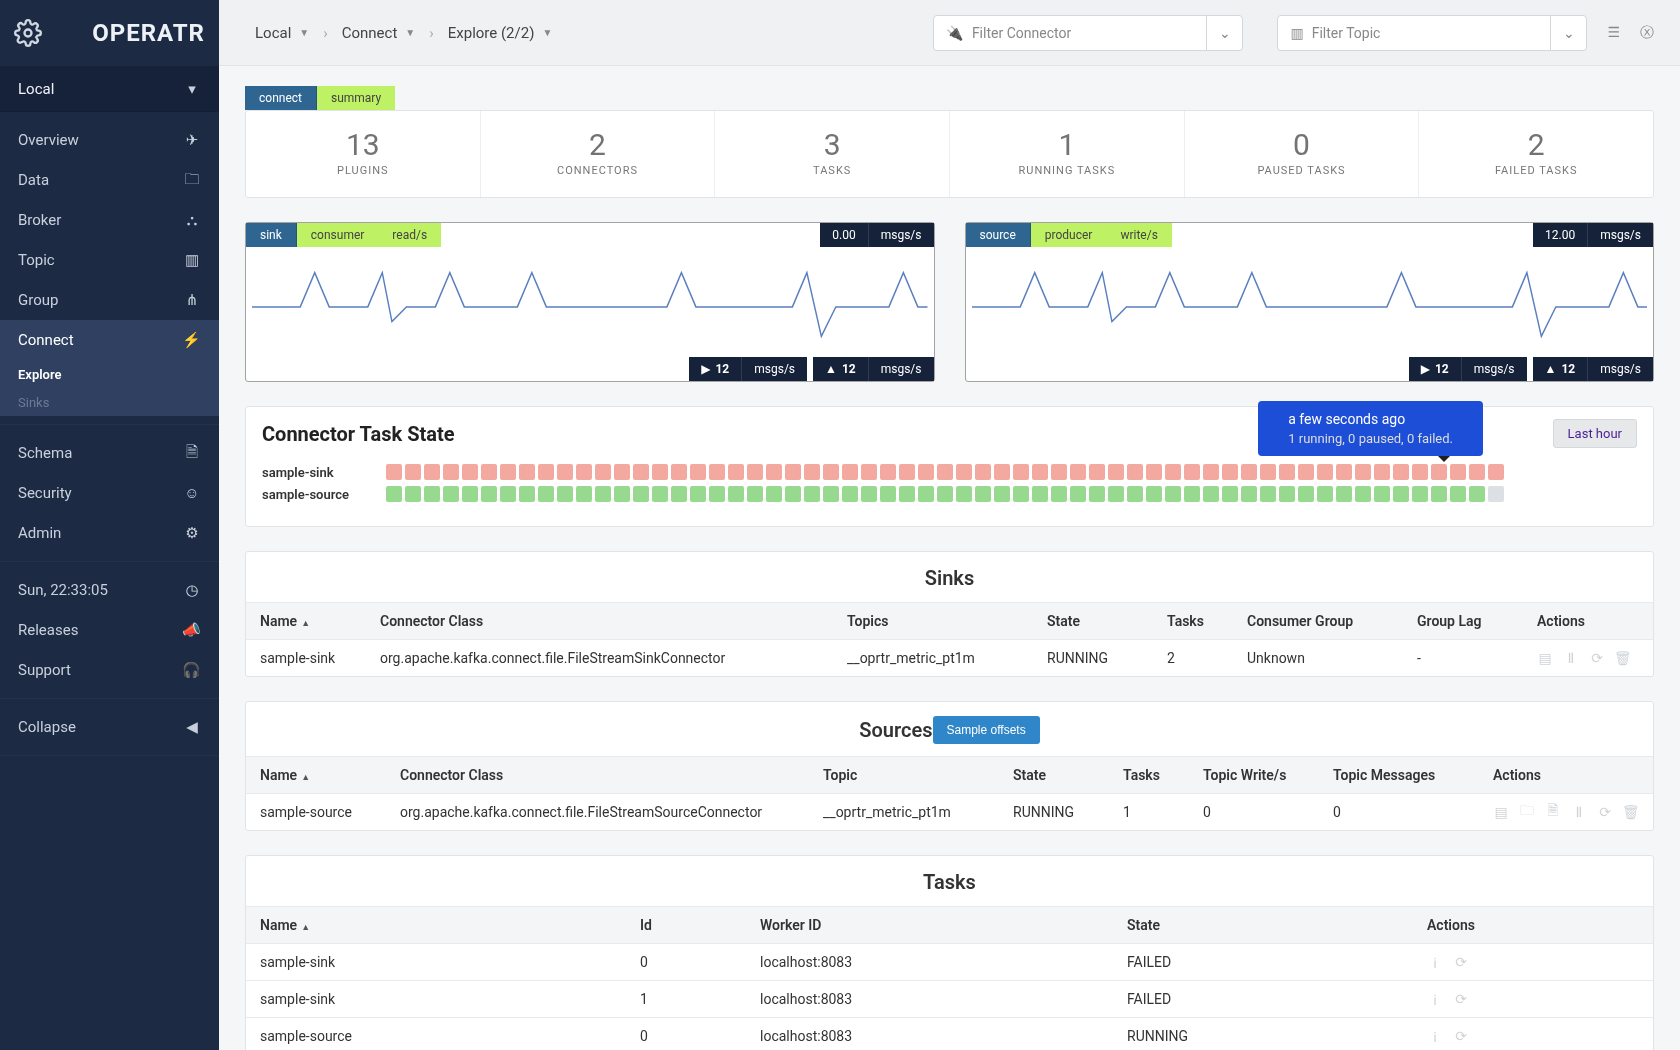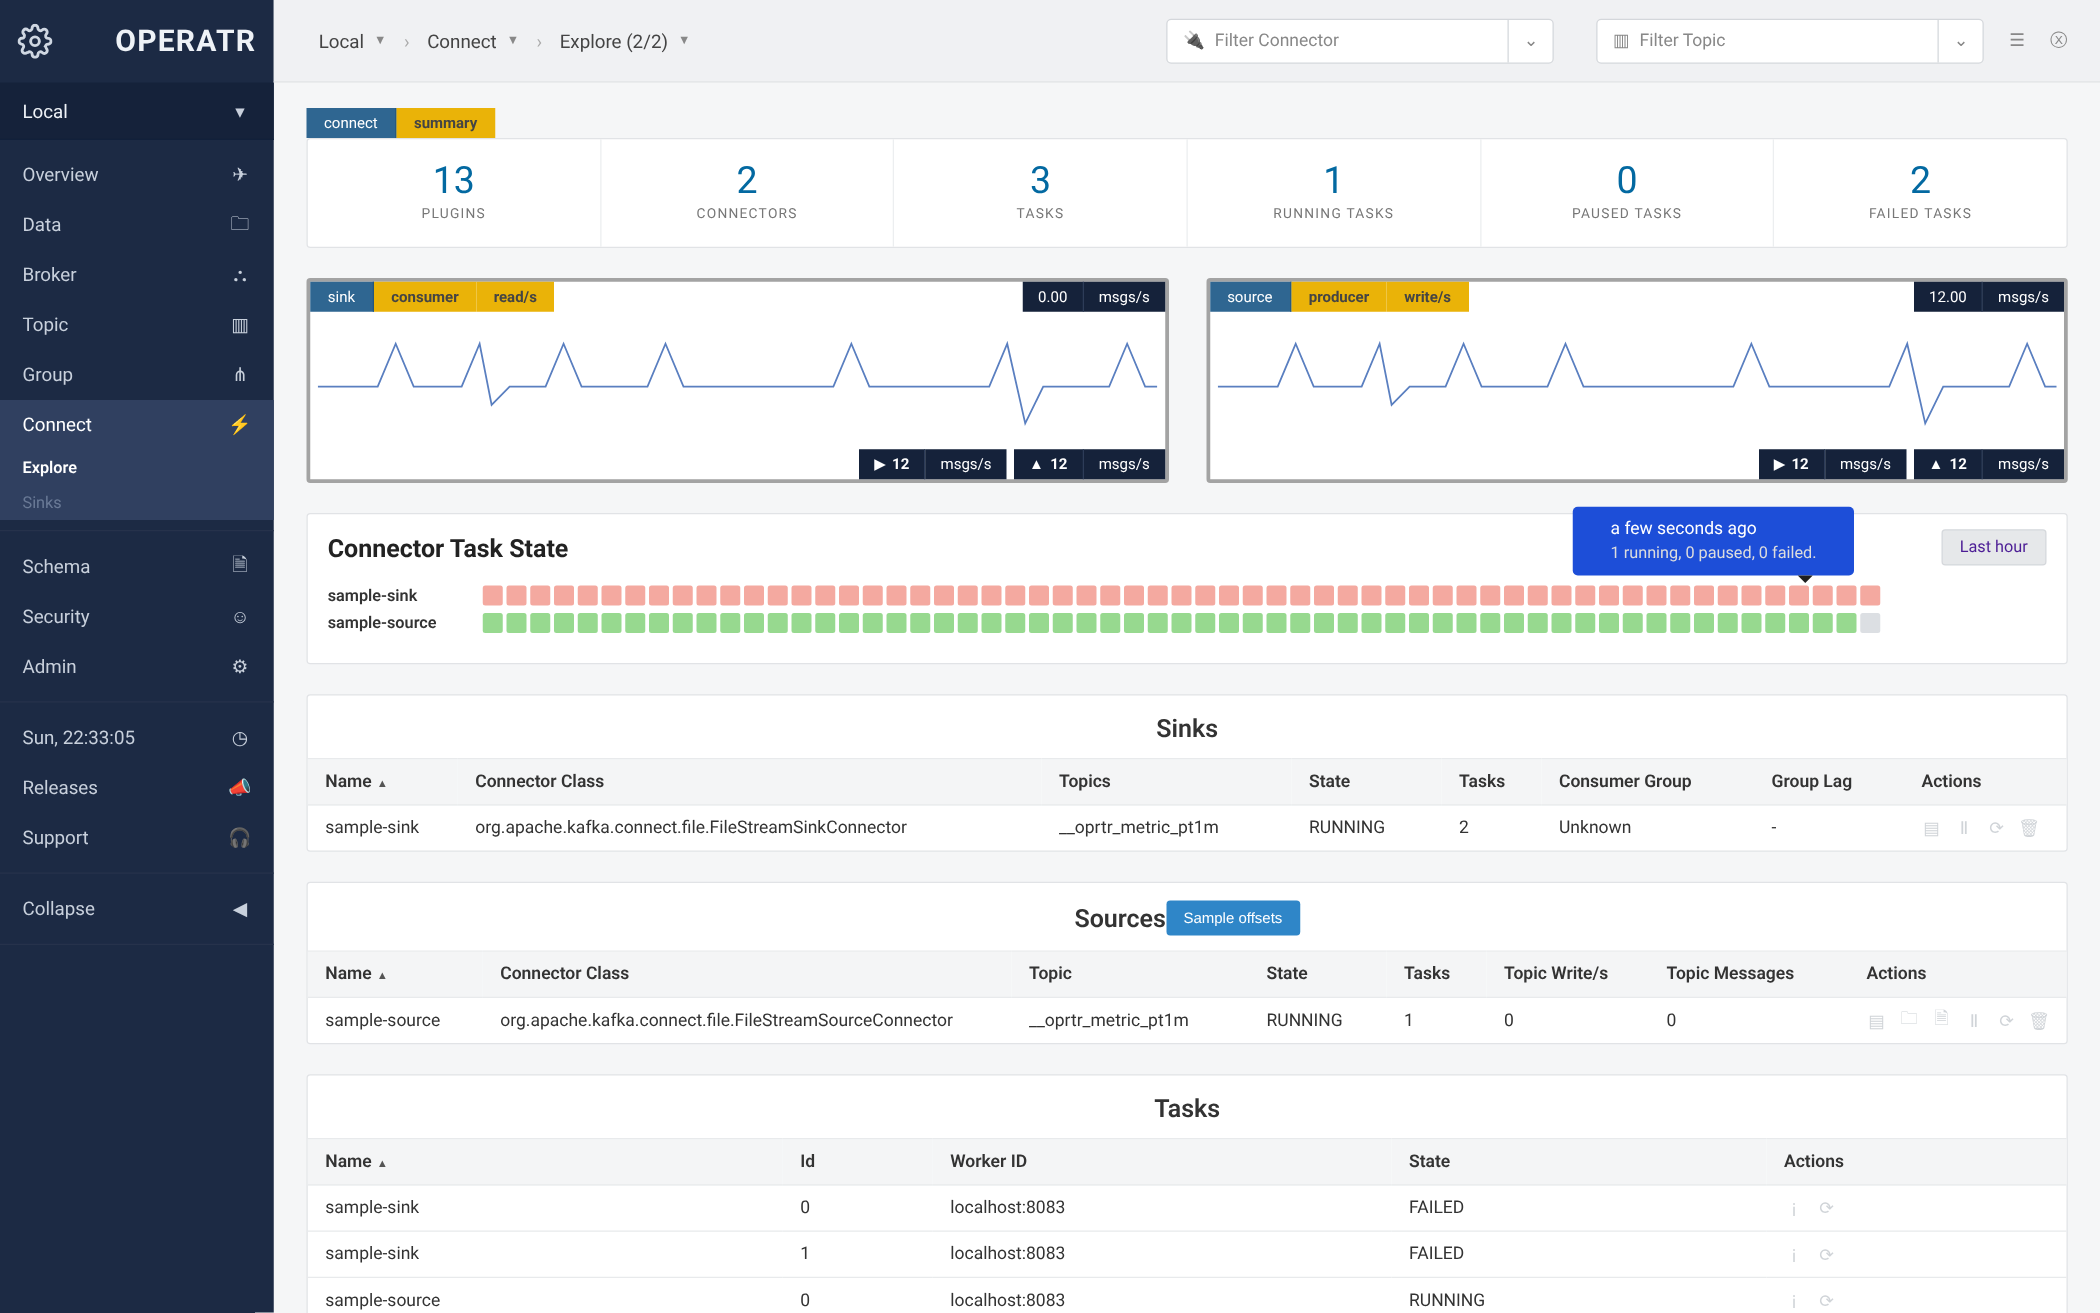--- a/index.html
+++ b/index.html
@@ -30,31 +30,31 @@
   .filter .dd { width: 36px; border-left: 1px solid #d4d7db; height: 100%; display: flex; align-items: center; justify-content: center; color: #888; }
   .filter.wide { width: 310px; }
   .top-actions { margin-left: 20px; display: flex; gap: 20px; color: #888; }
 
   .content { flex: 1; overflow-y: auto; padding: 20px 26px 40px; }
 
   
   .card { background: #fff; border: 1px solid #e1e3e6; border-radius: 3px; }
   .tab-strip { display: flex; }
   .tab-chip { background: #2f6691; color: #fff; padding: 5px 14px; font-size: 12px; border-right: 1px solid #24567d; cursor: pointer; }
-  .tab-chip.inactive { background: #eab308; color: #444; border-right: none; font-weight: bold; }
+  .tab-chip.inactive { background: #bef264; color: #444; border-right: none; }
 
   .stats-row { display: flex; }
   .stat { flex: 1; text-align: center; padding: 16px 0 20px; border-right: 1px solid #eceef0; }
   .stat:last-child { border-right: none; }
-  .stat .num { font-size: 30px; color: #0369a1; }
+  .stat .num { font-size: 30px; color: #737373; }
   .stat .lab { font-size: 11px; letter-spacing: 1px; color: #777; margin-top: 2px; }
 
   
   .chart-pair { display: flex; gap: 30px; margin-top: 24px; }
-  .chart-card { flex: 1; background: #fff; border: 3px solid #a3a3a3; border-radius: 3px; position: relative; }
+  .chart-card { flex: 1; background: #fff; border: 1px solid #a3a3a3; border-radius: 3px; position: relative; }
   .chart-tabs { display: flex; }
   .chart-tabs .tab-chip { font-size: 12px; }
   .rate-badge { position: absolute; right: 0; top: 0; display: flex; }
   .rate-badge span { background: #15223a; color: #fff; padding: 5px 12px; font-size: 12px; }
   .rate-badge span:first-child { border-right: 1px solid #2d3c58; }
   .chart-body { height: 110px; padding: 6px; }
   .chart-foot { display: flex; justify-content: flex-end; padding: 0; }
   .foot-badge { display: flex; margin-left: 6px; }
   .foot-badge span { background: #15223a; color: #fff; padding: 5px 12px; font-size: 12px; border-right: 1px solid #2d3c58; display: inline-flex; align-items: center; gap: 5px;}
   .foot-badge span:last-child { border-right: none; }

